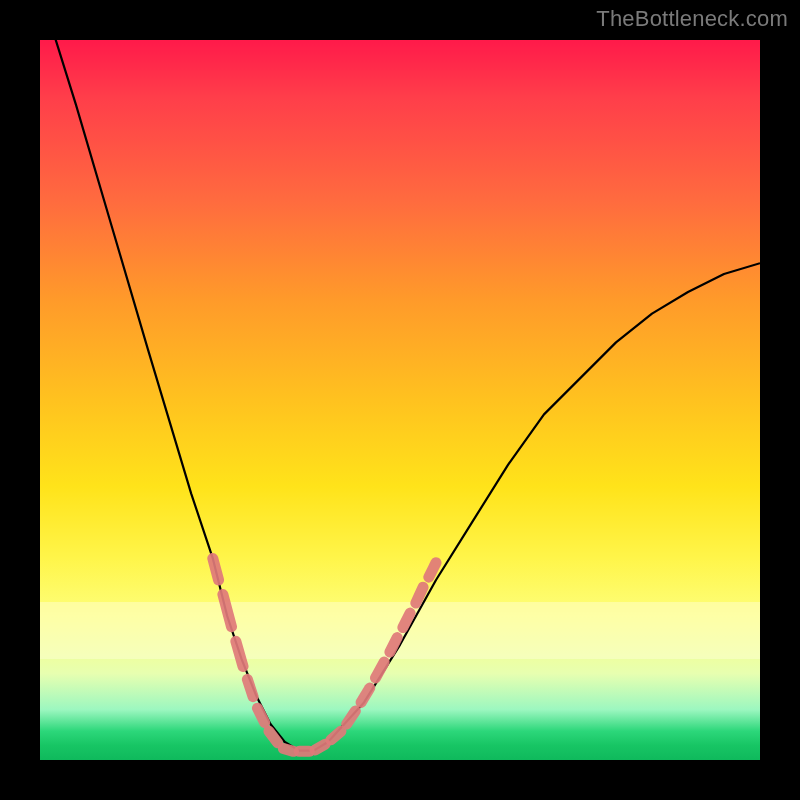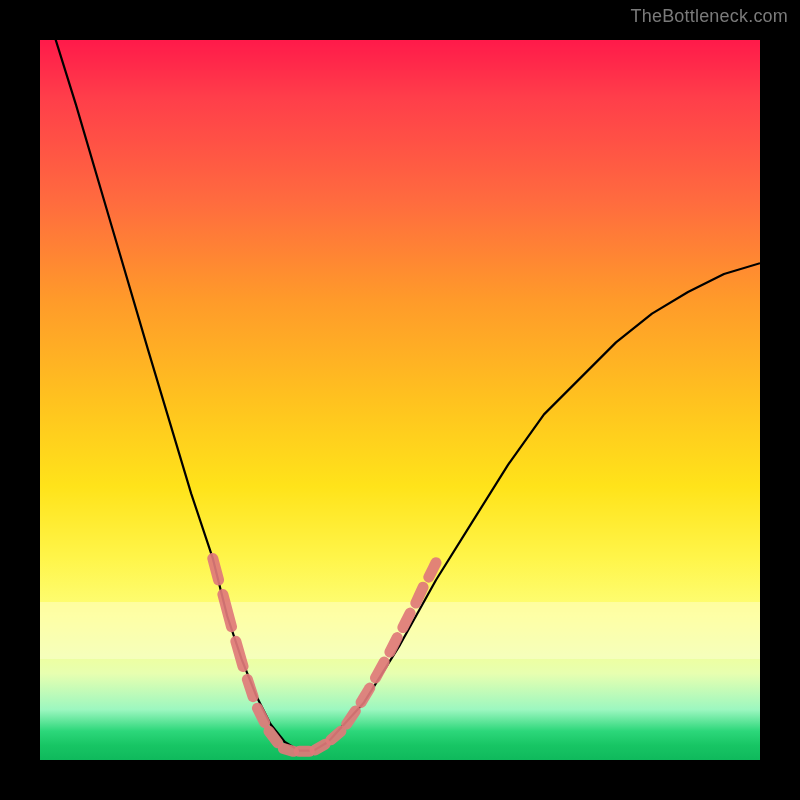--- a/index.html
+++ b/index.html
@@ -45,21 +45,21 @@
     position: absolute;
     left: 40px;
     width: 720px;
     background: rgba(255, 255, 220, 0.45);
   }
   .watermark {
     position: absolute;
     top: 6px;
     right: 12px;
     color: #7a7a7a;
-    font-size: 18px;
+    font-size: 22px;
     font-weight: 500;
     letter-spacing: 0.2px;
   }
   svg.overlay {
     position: absolute;
     left: 40px;
     top: 40px;
     width: 720px;
     height: 720px;
   }

